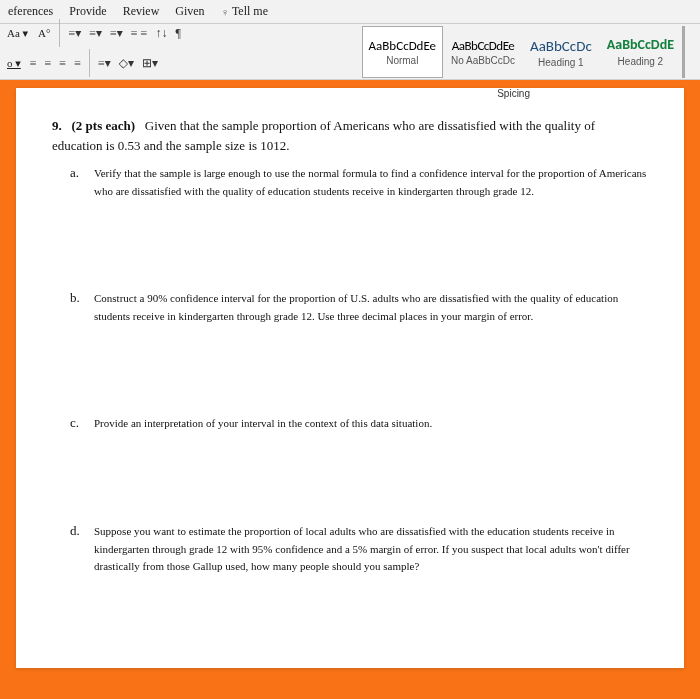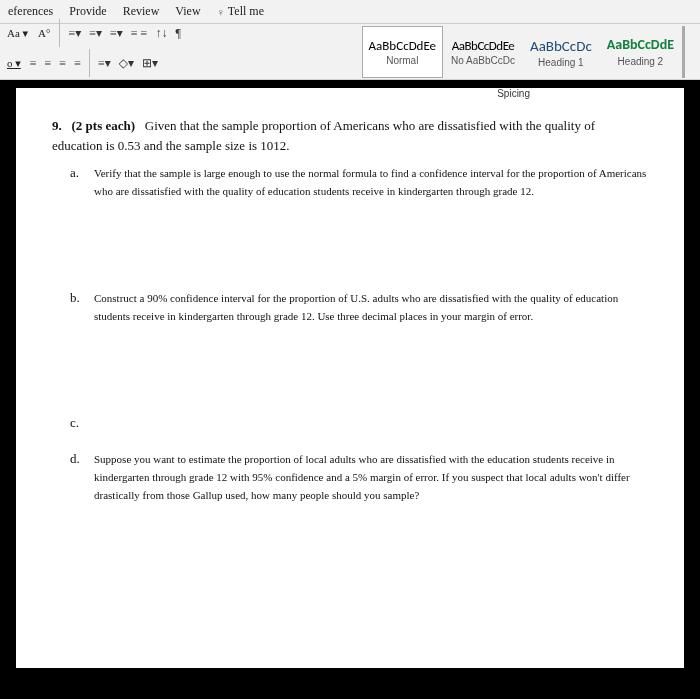--- a/index.html
+++ b/index.html
@@ -98,21 +98,21 @@
       margin-top: 2px;
       font-family: Arial, sans-serif;
     }
 
     .style-box.normal {
       border: 1px solid #aaa;
       background: #fff;
     }
 
     .document-area {
-      background: #000000;
+      background: #f97316;
       padding: 8px 16px;
       height: calc(699px - 80px);
       overflow-y: auto;
     }
 
     .page {
       background: #ffffff;
       width: 100%;
       min-height: 580px;
       padding: 28px 36px 28px 36px;
@@ -207,21 +207,21 @@
       padding: 1px 2px;
     }
   </style>
 </head>
 <body>
 
 <div class="nav-bar">
   <span class="nav-item">eferences</span>
   <span class="nav-item">Provide</span>
   <span class="nav-item">Review</span>
-  <span class="nav-item">View</span>
+  <span class="nav-item">Given</span>
   <span style="display:flex;align-items:center;gap:3px;">
     <span style="font-size:11px;color:#555;">♀</span>
     <span class="nav-item">Tell me</span>
   </span>
 </div>
 
 <div class="toolbar" style="position:relative;">
   <div class="toolbar-left">
 
     <div class="toolbar-row">
@@ -296,20 +296,24 @@
       <div class="sub-question">
         <span class="sub-label">b.</span>
         <div>
           <div class="sub-content">Construct a 90% confidence interval for the proportion of U.S. adults who are dissatisfied with the quality of education students receive in kindergarten through grade 12. Use three decimal places in your margin of error.</div>
           <div class="answer-space-large"></div>
         </div>
       </div>
 
       <div class="sub-question">
         <span class="sub-label">c.</span>
+        <div>
+          <div class="sub-content">Provide an interpretation of your interval in the context of this data situation.</div>
+          <div class="answer-space-large"></div>
+        </div>
       </div>
 
       <div class="sub-question">
         <span class="sub-label">d.</span>
         <div>
           <div class="sub-content">Suppose you want to estimate the proportion of local adults who are dissatisfied with the education students receive in kindergarten through grade 12 with 95% confidence and a 5% margin of error. If you suspect that local adults won't differ drastically from those Gallup used, how many people should you sample?</div>
         </div>
       </div>
 
     </div>

